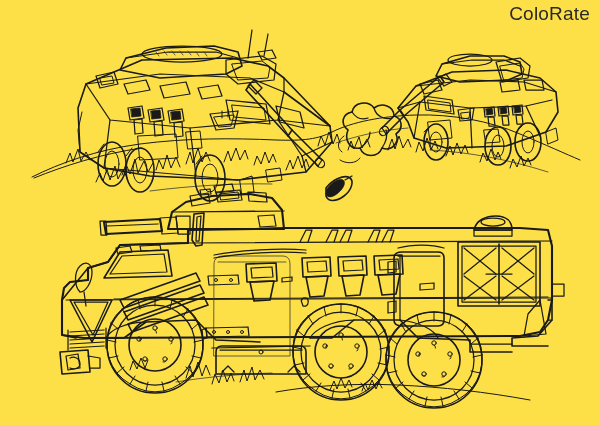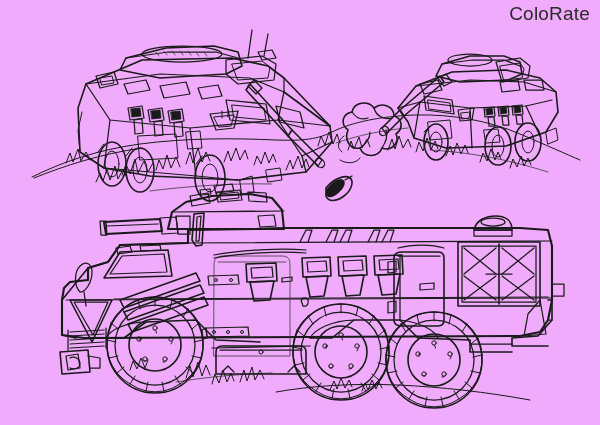--- a/index.html
+++ b/index.html
@@ -7,21 +7,21 @@
     padding: 0;
     background: #ffffff;
   }
   body {
     font-family: "Liberation Sans", sans-serif;
   }
   #page {
     position: relative;
     width: 600px;
     height: 425px;
-    background: #f0abfc;
+    background: #fde047;
     overflow: hidden;
   }
   #artboard {
     position: absolute;
     inset: 0;
     width: 600px;
     height: 425px;
   }
   #watermark {
     position: absolute;

